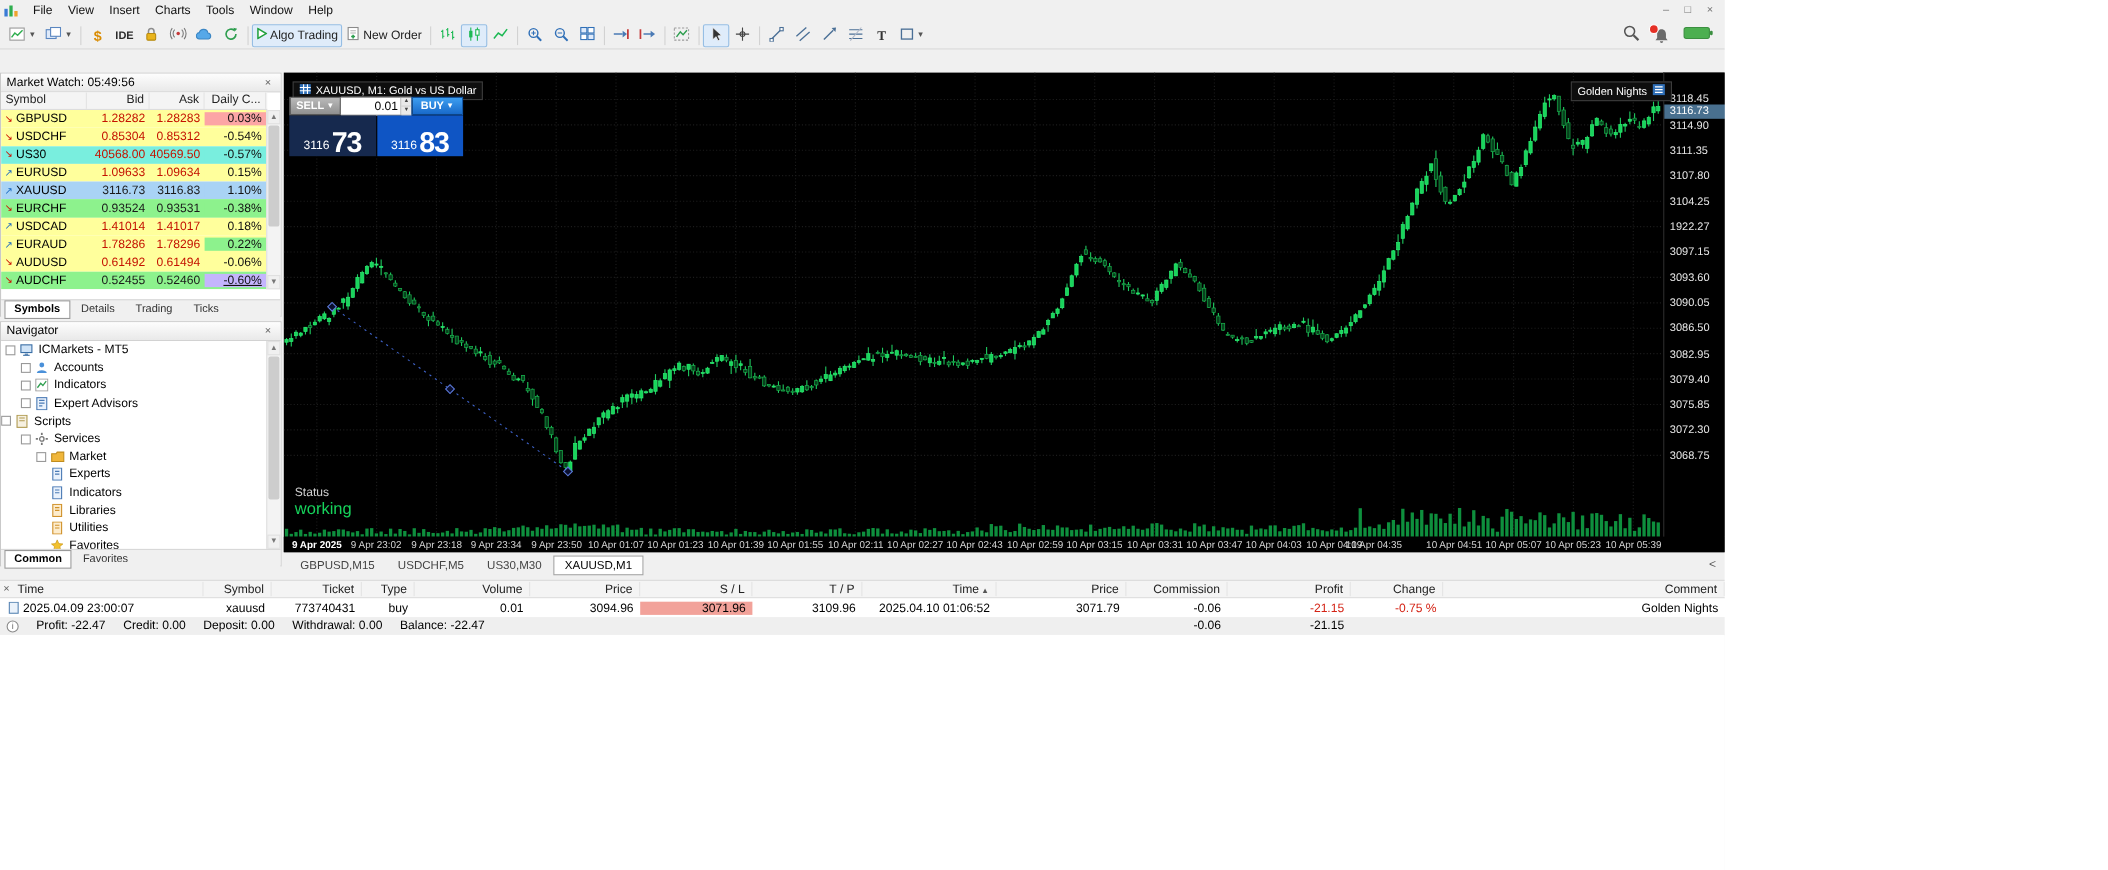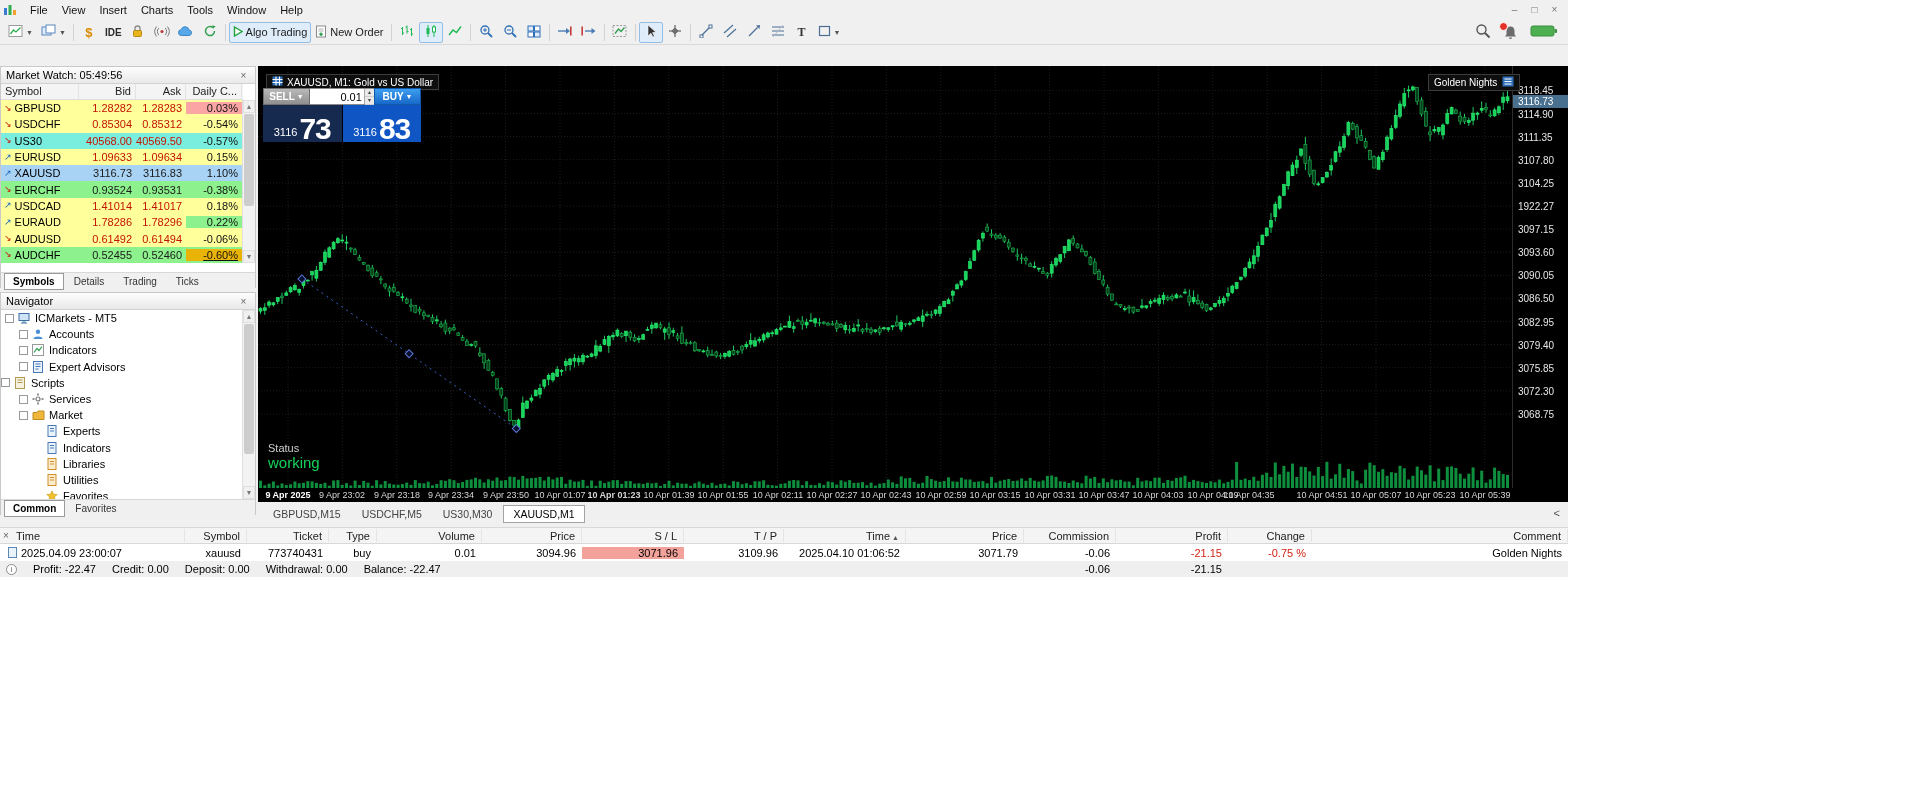--- a/index.html
+++ b/index.html
@@ -86,21 +86,21 @@
   .oc-sell-btn,.oc-buy-btn{width:47px;color:#fff;font-size:10px;font-weight:bold;display:flex;align-items:center;justify-content:center;gap:2px;border:1px solid #6f6f6f;}
   .oc-sell-btn{background:linear-gradient(#b9b9b9,#8f8f8f);}
   .oc-buy-btn{background:linear-gradient(#3d9ef0,#1768c9);border-color:#1257a8;}
   .oc-vol{flex:1;background:#fff;border:1px solid #8a8a8a;border-left:none;border-right:none;display:flex;align-items:stretch;}
   .oc-vol input{width:100%;border:none;font-size:11px;text-align:right;padding-right:2px;outline:none;font-family:"Liberation Sans",sans-serif;color:#000;}
   .oc-spin{width:12px;display:flex;flex-direction:column;border-left:1px solid #aaa;}
   .oc-spin span{flex:1;font-size:6px;line-height:7px;text-align:center;color:#444;background:#e9e9e9;border-bottom:1px solid #ccc;}
   .oc-prices{display:flex;height:37px;margin-top:0;gap:1px;background:#000;}
   .oc-price{flex:1;color:#fff;display:flex;align-items:flex-end;justify-content:center;padding-bottom:2px;gap:2px;}
   .oc-price .small{font-size:11px;line-height:16px;}
-  .oc-price .big{font-size:30px;font-weight:bold;line-height:22px;letter-spacing:-1px;text-align:center;}
+  .oc-price .big{font-size:26px;font-weight:bold;line-height:22px;letter-spacing:-1px;text-align:center;}
   .oc-sell-panel{background:#16294e;}
   .oc-buy-panel{background:#0f55c4;}
 
   
   .chart-tabs{position:absolute;left:258px;top:504px;width:1310px;height:20px;display:flex;align-items:center;padding-left:5px;gap:1px;font-size:10.5px;color:#444;}
   .chart-tab{padding:2px 9px;border:1px solid transparent;white-space:nowrap;}
   .chart-tab.active{background:#fff;border-color:#a3a3a3;color:#000;}
   .tab-scroll{position:absolute;right:8px;top:3px;color:#555;font-size:11px;}
 
   
@@ -449,21 +449,21 @@
             <div class="mw-cell" style="color: rgb(196, 18, 0);">0.61494</div>
             <div class="mw-cell" style="background: rgb(255, 255, 156); color: rgb(17, 17, 17);">-0.06%</div>
           </div>
           <div class="mw-row" style="background: rgb(141, 242, 141);">
             <div class="mw-sym">
               <span class="mw-arrow" style="color: rgb(204, 17, 0);">↘</span>
               <span>AUDCHF</span>
             </div>
             <div class="mw-cell" style="color: rgb(26, 26, 26);">0.52455</div>
             <div class="mw-cell" style="color: rgb(26, 26, 26);">0.52460</div>
-            <div class="mw-cell" style="background: #eab308; color: rgb(17, 17, 17); text-decoration: underline;">-0.60%</div>
+            <div class="mw-cell" style="background: #c4b5fd; color: rgb(17, 17, 17); text-decoration: underline;">-0.60%</div>
           </div>
         </div>
     <div class="v-scroll">
       <div class="arr">▲</div>
       <div class="v-thumb" style="top:14px;height:92px;"></div>
       <div class="arr" style="position:absolute;bottom:0;width:100%;">▼</div>
     </div>
     <div class="tab-strip" id="mw-tabs">
           <span class="tab active">Symbols</span>
           <span class="tab">Details</span>
@@ -540,21 +540,21 @@
                 <g stroke="#777" stroke-width="1.6">
                   <line x1="6" y1="0.5" x2="6" y2="2.5"></line>
                   <line x1="6" y1="9.5" x2="6" y2="11.5"></line>
                   <line x1="0.5" y1="6" x2="2.5" y2="6"></line>
                   <line x1="9.5" y1="6" x2="11.5" y2="6"></line>
                 </g>
               </svg>
             </span>
             <span>Services</span>
           </div>
-          <div class="nav-row" style="padding-left: 18px;">
+          <div class="nav-row" style="padding-left: 32px;">
             <span class="exp"></span>
             <span class="nav-ic">
               <svg width="13" height="12" viewBox="0 0 13 12">
                 <path d="M1 3.5h4l1-1.5h6v8.5H1z" fill="#f0b63a" stroke="#c08c1e"></path>
               </svg>
             </span>
             <span>Market</span>
           </div>
           <div class="nav-row" style="padding-left: 32px;">
             <span class="exp-spacer"></span>
@@ -1565,21 +1565,21 @@
           <div class="axis-label" style="top: 343px;">3068.75</div>
           <div class="axis-chip" style="top: 29px;">3116.73</div>
         </div>
     <div class="time-axis" id="time-axis">
           <div class="time-label bold" style="left: 30px;">9 Apr 2025</div>
           <div class="time-label" style="left: 84px;">9 Apr 23:02</div>
           <div class="time-label" style="left: 139px;">9 Apr 23:18</div>
           <div class="time-label" style="left: 193px;">9 Apr 23:34</div>
           <div class="time-label" style="left: 248px;">9 Apr 23:50</div>
           <div class="time-label" style="left: 302px;">10 Apr 01:07</div>
-          <div class="time-label" style="left: 356px; font-weight: bold;">10 Apr 01:23</div>
+          <div class="time-label" style="left: 356px;">10 Apr 01:23</div>
           <div class="time-label" style="left: 411px;">10 Apr 01:39</div>
           <div class="time-label" style="left: 465px;">10 Apr 01:55</div>
           <div class="time-label" style="left: 520px;">10 Apr 02:11</div>
           <div class="time-label" style="left: 574px;">10 Apr 02:27</div>
           <div class="time-label" style="left: 628px;">10 Apr 02:43</div>
           <div class="time-label" style="left: 683px;">10 Apr 02:59</div>
           <div class="time-label" style="left: 737px;">10 Apr 03:15</div>
           <div class="time-label" style="left: 792px;">10 Apr 03:31</div>
           <div class="time-label" style="left: 846px;">10 Apr 03:47</div>
           <div class="time-label" style="left: 900px;">10 Apr 04:03</div>

